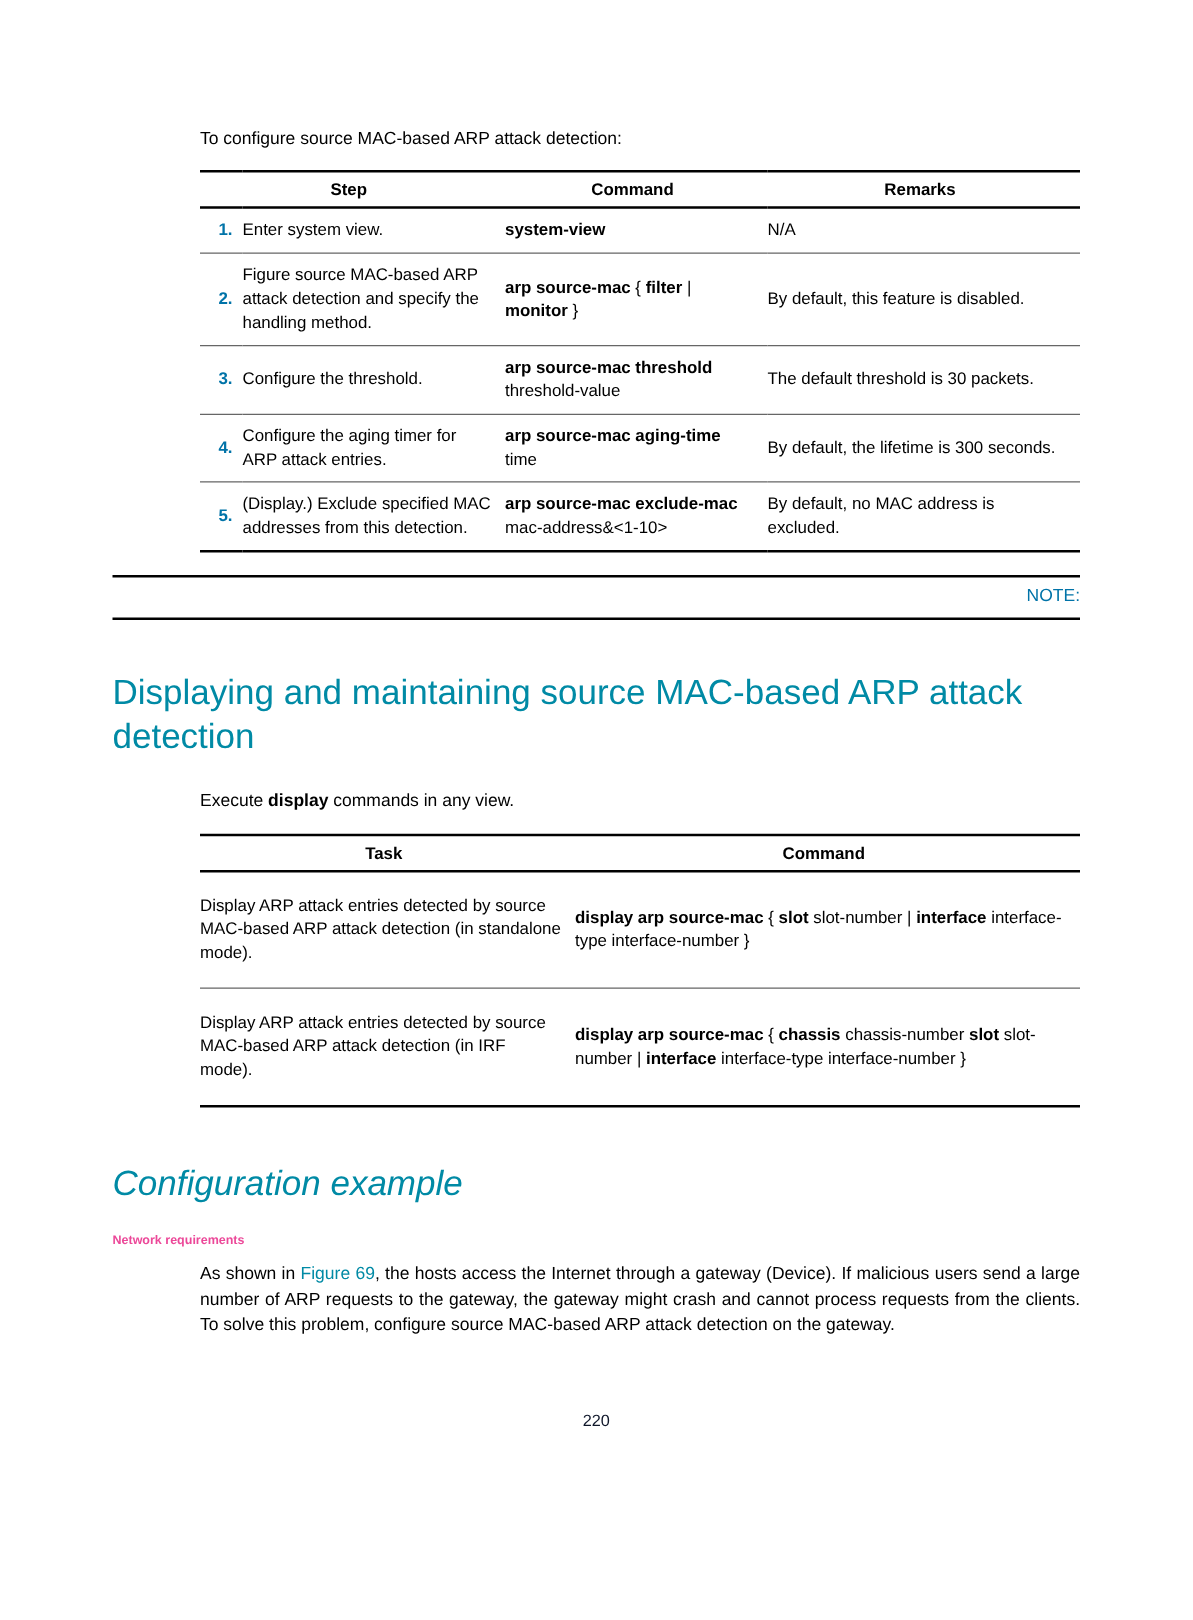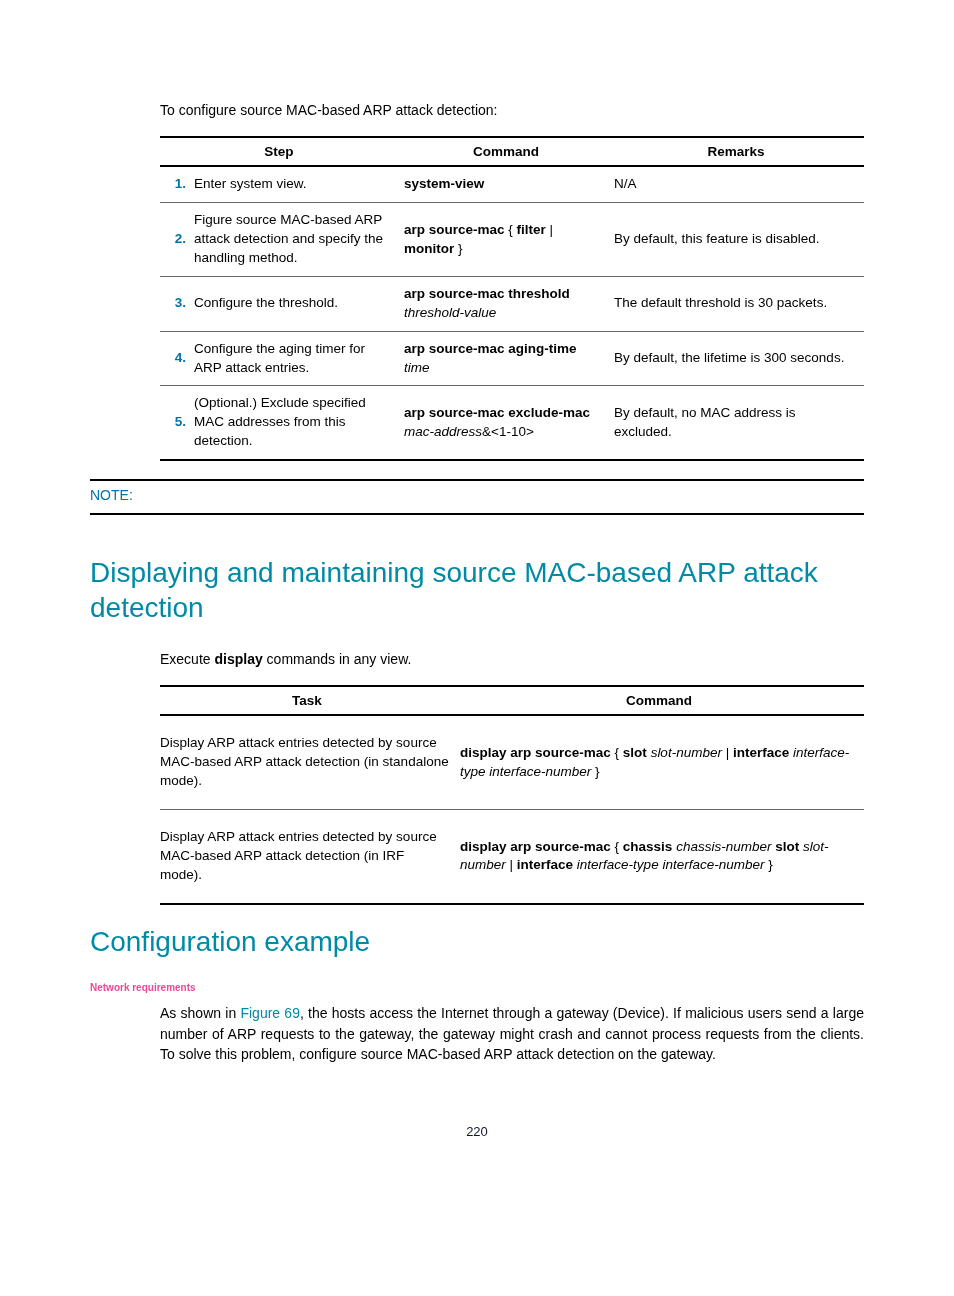--- a/index.html
+++ b/index.html
@@ -28,21 +28,21 @@
     margin: 18px 0 10px 0;
   }
   .body-text {
     font-size: 14px;
     line-height: 1.45;
     margin: 0 0 16px 0;
   }
   .indent { margin-left: 70px; }
   .justify { text-align: justify; }
   .cmd-bold { font-weight: 700; }
-  .cmd-ital { font-style: italic; }
+  .cmd-ital { }
   .link-teal { color: #008aa5; }
 
   table {
     border-collapse: collapse;
     width: 100%;
     margin: 0 0 18px 0;
     font-size: 13.5px;
   }
   thead tr { border-top: 2px solid #000; border-bottom: 2px solid #000; }
   tbody tr { border-bottom: 1px solid #666; }
@@ -67,20 +67,21 @@
     width: 26px;
   }
   .step-col { width: 210px; padding-right: 12px; }
   .cmd-col  { width: 210px; padding-right: 12px; }
 
   .note-box {
     border-top: 2px solid #000;
     border-bottom: 2px solid #000;
     padding: 6px 0 8px 0;
     margin: 0 0 40px 0;
+    text-align: right;
   }
   .note-label {
     color: #0073a8;
     font-weight: 400;
     font-size: 14px;
     margin: 0 0 2px 0;
   }
   .note-text {
     font-size: 14px;
     line-height: 1.45;
@@ -148,21 +149,21 @@
         <td class="step-num">4.</td>
         <td>Configure the aging timer for ARP attack entries.</td>
         <td>
           <span class="cmd-bold">arp source-mac aging-time</span>
           <span class="cmd-ital">time</span>
         </td>
         <td>By default, the lifetime is 300 seconds.</td>
       </tr>
       <tr>
         <td class="step-num">5.</td>
-        <td>(Optional.) Exclude specified MAC addresses from this detection.</td>
+        <td>(Display.) Exclude specified MAC addresses from this detection.</td>
         <td>
           <span class="cmd-bold">arp source-mac exclude-mac</span><br>
           <span class="cmd-ital">mac-address</span><span>&amp;&lt;1-10&gt;</span>
         </td>
         <td>By default, no MAC address is excluded.</td>
       </tr>
     </tbody>
   </table>
   </div>
 
@@ -204,21 +205,21 @@
           <span class="cmd-ital">chassis-number</span>
           <span class="cmd-bold">slot</span>
           <span class="cmd-ital">slot-number</span><span> | </span><span class="cmd-bold">interface</span>
           <span class="cmd-ital">interface-type interface-number</span><span> }</span>
         </td>
       </tr>
     </tbody>
   </table>
   </div>
 
-  <h1 class="h-teal" style="margin-top:20px;">Configuration example</h1>
+  <h1 class="h-teal" style="margin-top:44px;font-style:italic;">Configuration example</h1>
 
   <p class="sub-head-blue">Network requirements</p>
 
   <p class="body-text indent justify">
     <span>As shown in </span><span class="link-teal">Figure 69</span><span>, the hosts access the Internet through a gateway (Device). If malicious users send a large number of ARP requests to the gateway, the gateway might crash and cannot process requests from the clients. To solve this problem, configure source MAC-based ARP attack detection on the gateway.</span>
   </p>
 
   <div class="page-num">220</div>
 
 </div>

